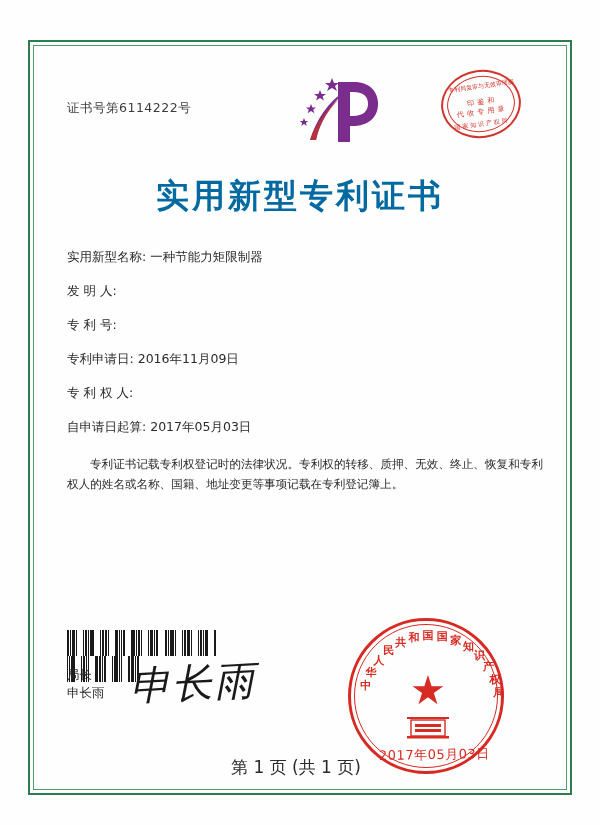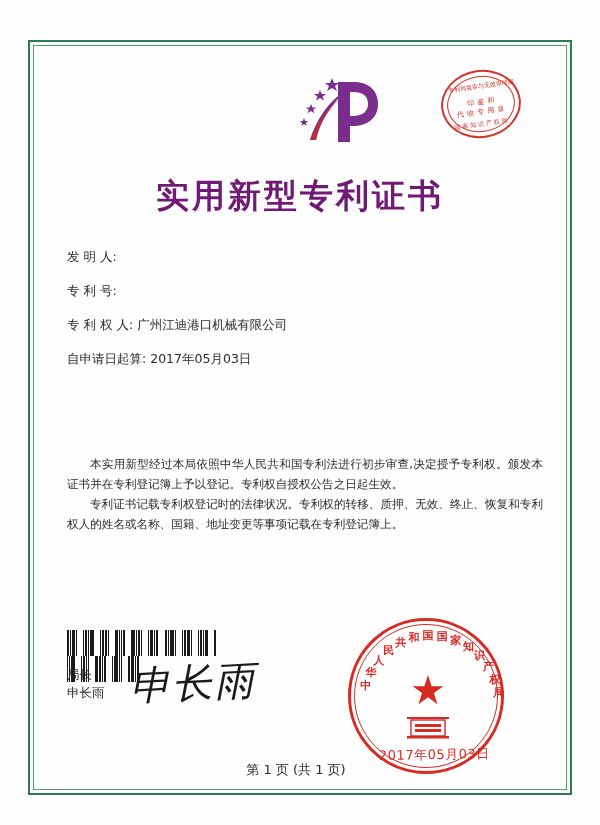--- a/index.html
+++ b/index.html
@@ -110,21 +110,21 @@
   h1.title {
     position: absolute;
     top: 116px;
     left: 0;
     width: 100%;
     text-align: center;
     margin: 0;
     font-size: 33px;
     font-weight: bold;
     letter-spacing: 3px;
-    color: #701a75;
+    color: #0369a1;
     font-family: "DejaVu Sans", "Liberation Sans", sans-serif;
   }
 
   .fields {
     position: absolute;
     top: 190px;
     left: 22px;
     right: 10px;
   }
   .field {
@@ -261,34 +261,35 @@
     transform: rotate(-1deg);
     white-space: nowrap;
   }
 
   .footer {
     position: absolute;
     left: 0;
     right: 8px;
     bottom: -2px;
     text-align: center;
-    font-size: 13px;
+    font-size: 17px;
     color: #2b2b2b;
   }
 </style>
 </head>
 <body>
 
 <div class="page">
 
   <div class="border-outer"></div>
   <div class="border-inner"></div>
 
   <div class="content">
 
+    <div class="cert-no">证书号第6114222号</div>
 
     <div class="logo">
       <svg width="110" height="72" viewBox="0 0 110 72">
         <path d="M62 6 L74 6 C90 6 98 16 98 28 C98 42 88 50 72 50 L70 50 L70 66 L58 66 L58 6 Z
                  M70 16 L70 40 L73 40 C83 40 88 35 88 28 C88 20 83 16 73 16 Z" fill="#7b2d8e"></path>
         <path d="M30 64 C36 44 48 26 66 14 C50 30 40 46 36 64 Z" fill="#7b2d8e"></path>
         <path d="M30 64 C36 48 46 34 60 22 C46 36 38 50 36 64 Z" fill="#c0322c" opacity="0.9"></path>
         <g fill="#7b2d8e">
           <polygon points="52,2 54,7 59,7 55,10 57,15 52,12 47,15 49,10 45,7 50,7"></polygon>
           <polygon points="40,14 41.6,18 46,18 42.6,20.5 44,24.5 40,22 36,24.5 37.4,20.5 34,18 38.4,18"></polygon>
@@ -304,37 +305,43 @@
       <div class="txt t1">专利局复审与无效审理部</div>
       <div class="txt t2">印 鉴 和</div>
       <div class="txt t3">代 收 专 用 章</div>
       <div class="txt t4">国 家 知 识 产 权 局</div>
     </div>
 
     <h1 class="title">实用新型专利证书</h1>
 
     <div class="fields">
       <div class="field">
+        <span class="lbl">实用新型名称:</span>
+        <span class="val">一种节能力矩限制器</span>
+      </div>
+      <div class="field">
         <span class="lbl">发  明  人:</span>
       </div>
       <div class="field">
         <span class="lbl">专  利  号:</span>
       </div>
       <div class="field">
+        <span class="lbl">专利申请日:</span>
+        <span class="val">2016年11月09日</span>
+      </div>
+      <div class="field">
         <span class="lbl">专  利  权  人:</span>
-        <span class="val">广州江迪港口机械有限公司</span>
       </div>
       <div class="field tight">
         <span class="lbl">自申请日起算:</span>
         <span class="val">2017年05月03日</span>
       </div>
     </div>
 
     <div class="body-text">
-      <p>本实用新型经过本局依照中华人民共和国专利法进行初步审查,决定授予专利权。颁发本证书并在专利登记簿上予以登记。专利权自授权公告之日起生效。</p>
       <p>专利证书记载专利权登记时的法律状况。专利权的转移、质押、无效、终止、恢复和专利权人的姓名或名称、国籍、地址变更等事项记载在专利登记簿上。</p>
     </div>
 
     <div class="barcode">
       <i style="width:2px"></i><i style="width:1px"></i><i style="width:3px"></i><i style="width:1px"></i>
       <i style="width:1px"></i><i style="width:2px"></i><i style="width:1px"></i><i style="width:4px"></i>
       <i style="width:1px"></i><i style="width:2px"></i><i style="width:2px"></i><i style="width:1px"></i>
       <i style="width:3px"></i><i style="width:1px"></i><i style="width:1px"></i><i style="width:2px"></i>
       <i style="width:4px"></i><i style="width:1px"></i><i style="width:2px"></i><i style="width:1px"></i>
       <i style="width:1px"></i><i style="width:3px"></i><i style="width:1px"></i><i style="width:2px"></i>

